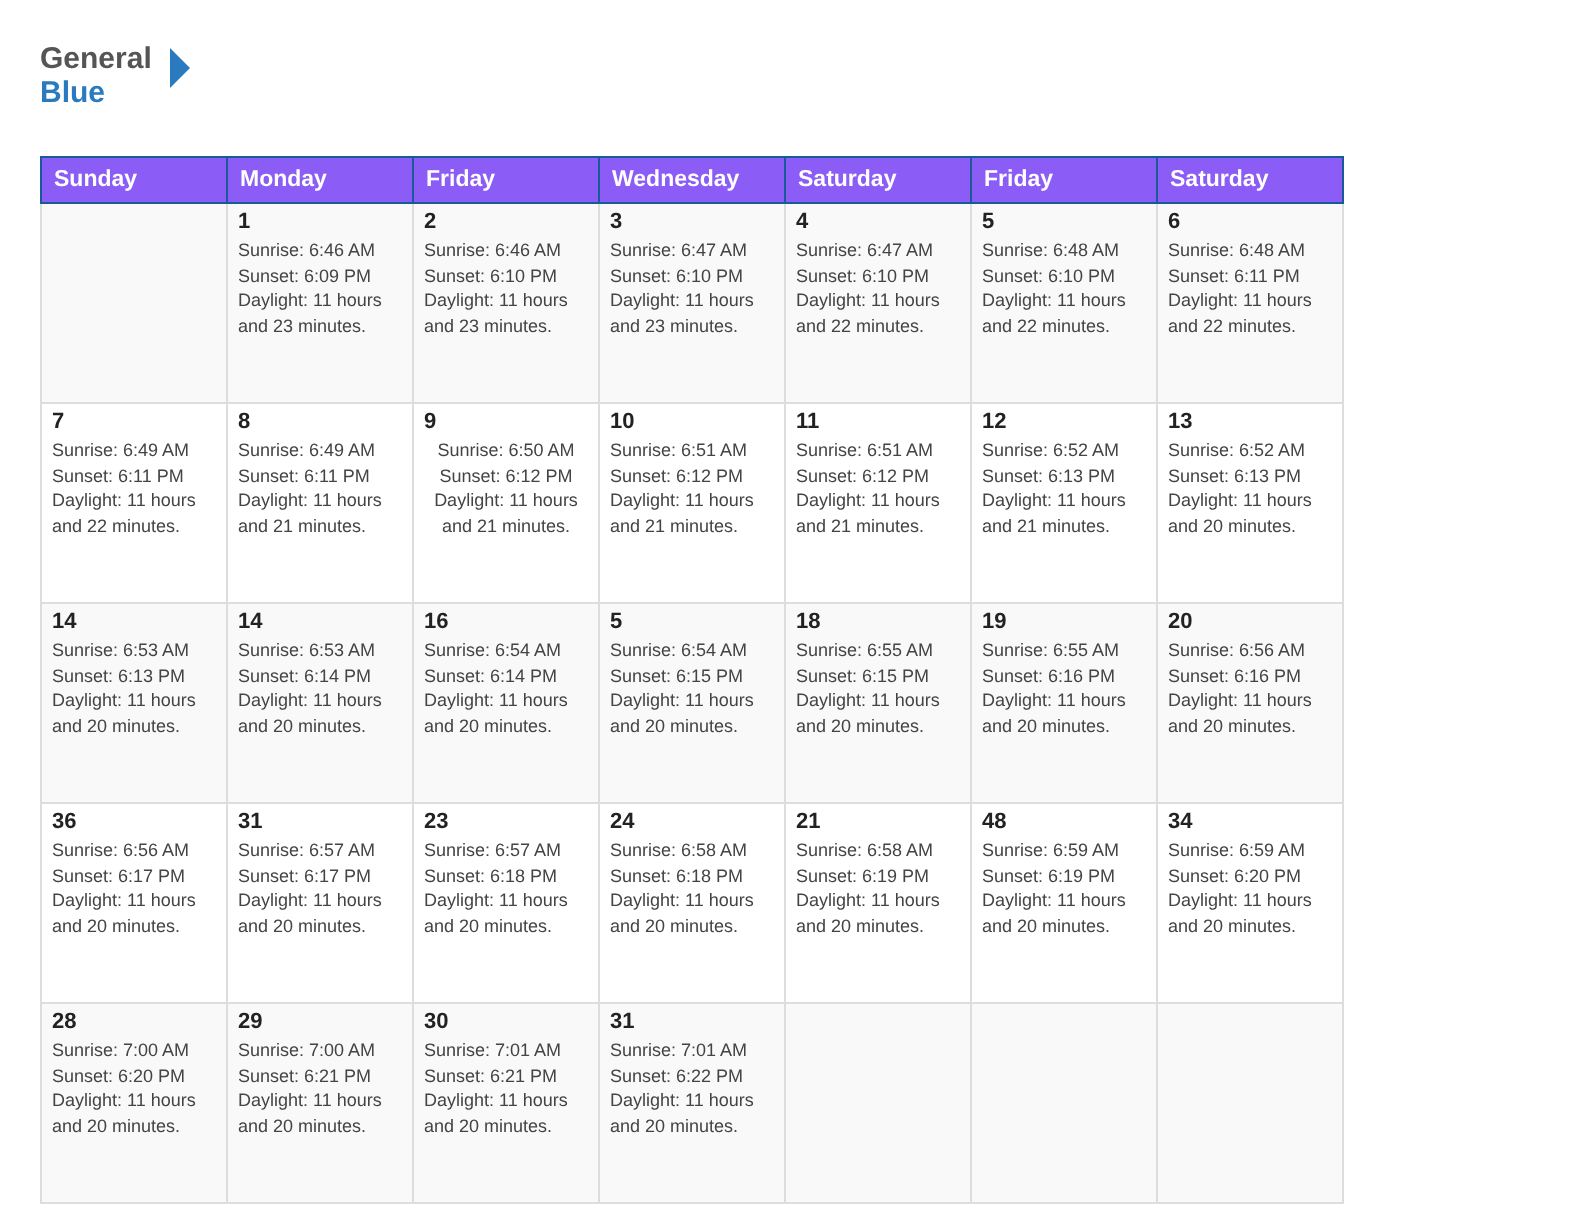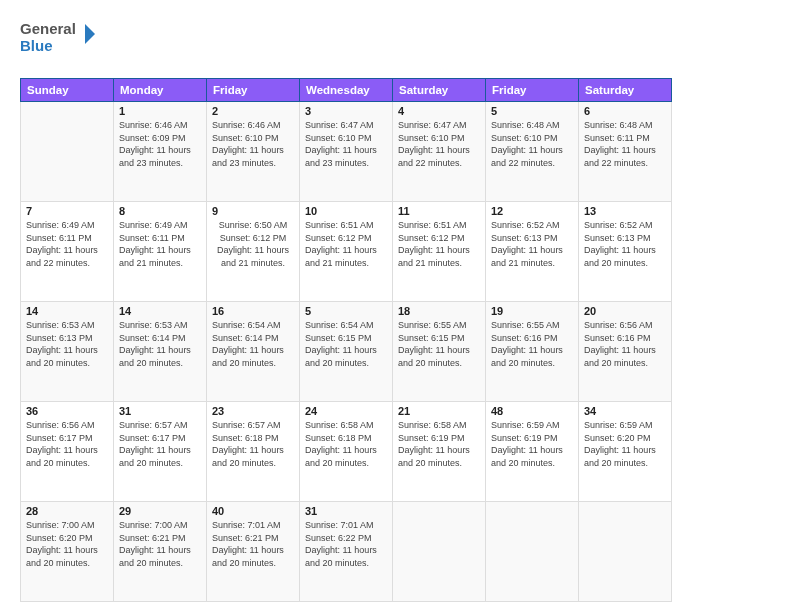--- a/index.html
+++ b/index.html
@@ -327,21 +327,21 @@
 and 20 minutes.</div>
           </td>
           <td>
             <span class="day-number">29</span>
             <div class="day-info" style="white-space: pre-line;">Sunrise: 7:00 AM
 Sunset: 6:21 PM
 Daylight: 11 hours
 and 20 minutes.</div>
           </td>
           <td>
-            <span class="day-number">40</span>
+            <span class="day-number">30</span>
             <div class="day-info" style="white-space: pre-line;">Sunrise: 7:01 AM
 Sunset: 6:21 PM
 Daylight: 11 hours
 and 20 minutes.</div>
           </td>
           <td>
             <span class="day-number">31</span>
             <div class="day-info" style="white-space: pre-line;">Sunrise: 7:01 AM
 Sunset: 6:22 PM
 Daylight: 11 hours

